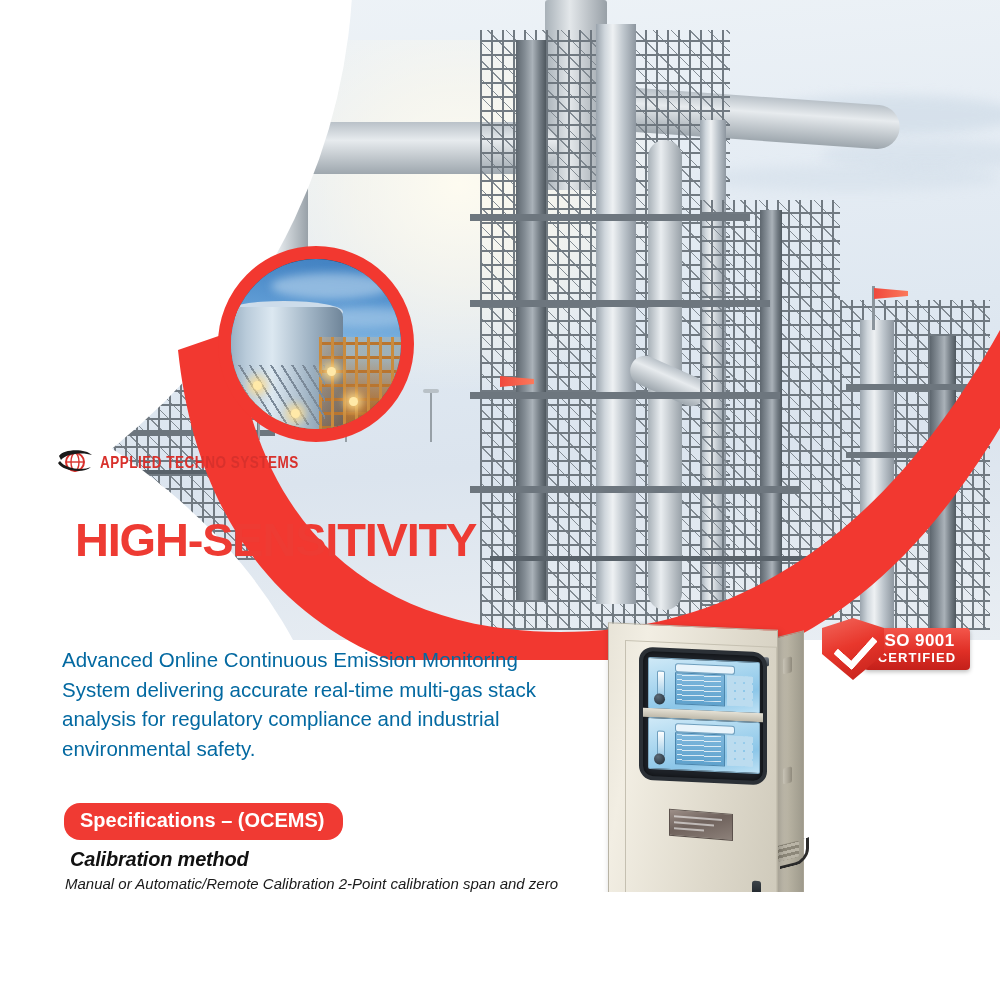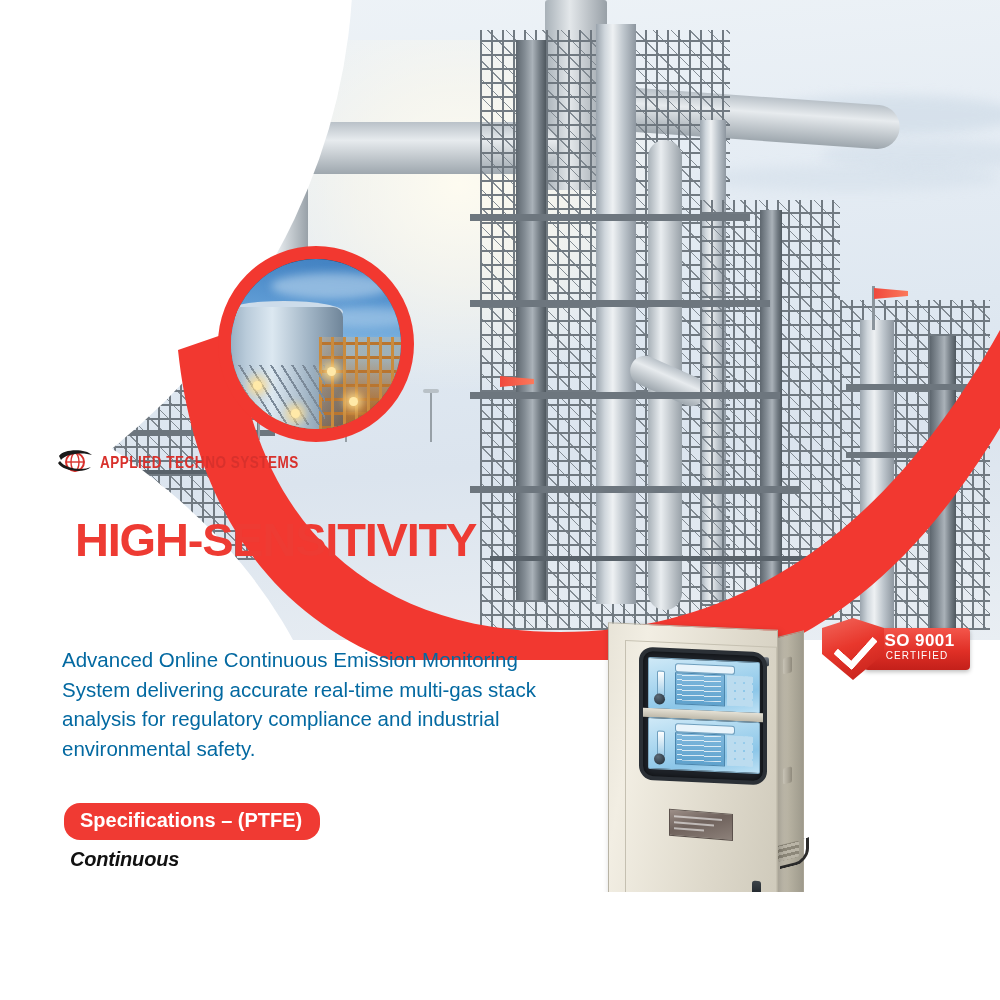--- a/index.html
+++ b/index.html
@@ -125,21 +125,21 @@
 
   
   .iso{position:absolute;left:822px;top:618px;width:148px;height:60px;}
   .iso-plate{
     position:absolute;left:42px;top:10px;width:106px;height:42px;
     background:linear-gradient(180deg,#f4564b 0%,#e02f26 55%,#c3201a 100%);
     border-radius:4px;box-shadow:0 2px 4px rgba(0,0,0,.25);
     color:#fff;text-align:center;
   }
   .iso-main{font-size:17px;font-weight:700;letter-spacing:.4px;margin-top:3px;}
-  .iso-sub{font-size:10px;font-weight:400;letter-spacing:1.1px;margin-top:-1px;}
+  .iso-sub{font-size:13px;font-weight:700;letter-spacing:1.1px;margin-top:-1px;}
   .shield{
     position:absolute;left:0;top:0;width:62px;height:62px;
     background:linear-gradient(160deg,#f2675c 0%,#e8372c 45%,#c2201a 100%);
     clip-path:polygon(50% 0%,100% 16%,100% 58%,50% 100%,0% 58%,0% 16%);
     filter:drop-shadow(0 2px 3px rgba(0,0,0,.3));
   }
   .shield-check{
     position:absolute;left:14px;top:17px;width:32px;height:18px;
     border-left:7px solid #fff;border-bottom:7px solid #fff;
     transform:rotate(-48deg);border-radius:2px;
@@ -342,23 +342,27 @@
     </span>
     <span class="logo-text">APPLIED TECHNO SYSTEMS</span>
   </div>
 
   <div class="headline">
     <div class="h-line1">HIGH-SENSITIVITY</div>
   </div>
 
   <div class="body-copy">Advanced Online Continuous Emission Monitoring System delivering accurate real-time multi-gas stack analysis for regulatory compliance and industrial environmental safety.</div>
 
-  <div class="spec-pill">Specifications – (PTFE)</div>
+  <div class="spec-pill">Specifications – (OCEMS)</div>
 
   <div class="spec-block">
+    <div>
+      <div class="spec-title">Calibration method</div>
+      <div class="spec-val">Manual or Automatic/Remote Calibration 2-Point calibration span and zero</div>
+    </div>
     <div>
       <div class="spec-title">Continuous</div>
     </div>
   </div>
 
   <div class="iso">
     <div class="iso-plate">
       <div class="iso-main">ISO 9001</div>
       <div class="iso-sub">CERTIFIED</div>
     </div>

